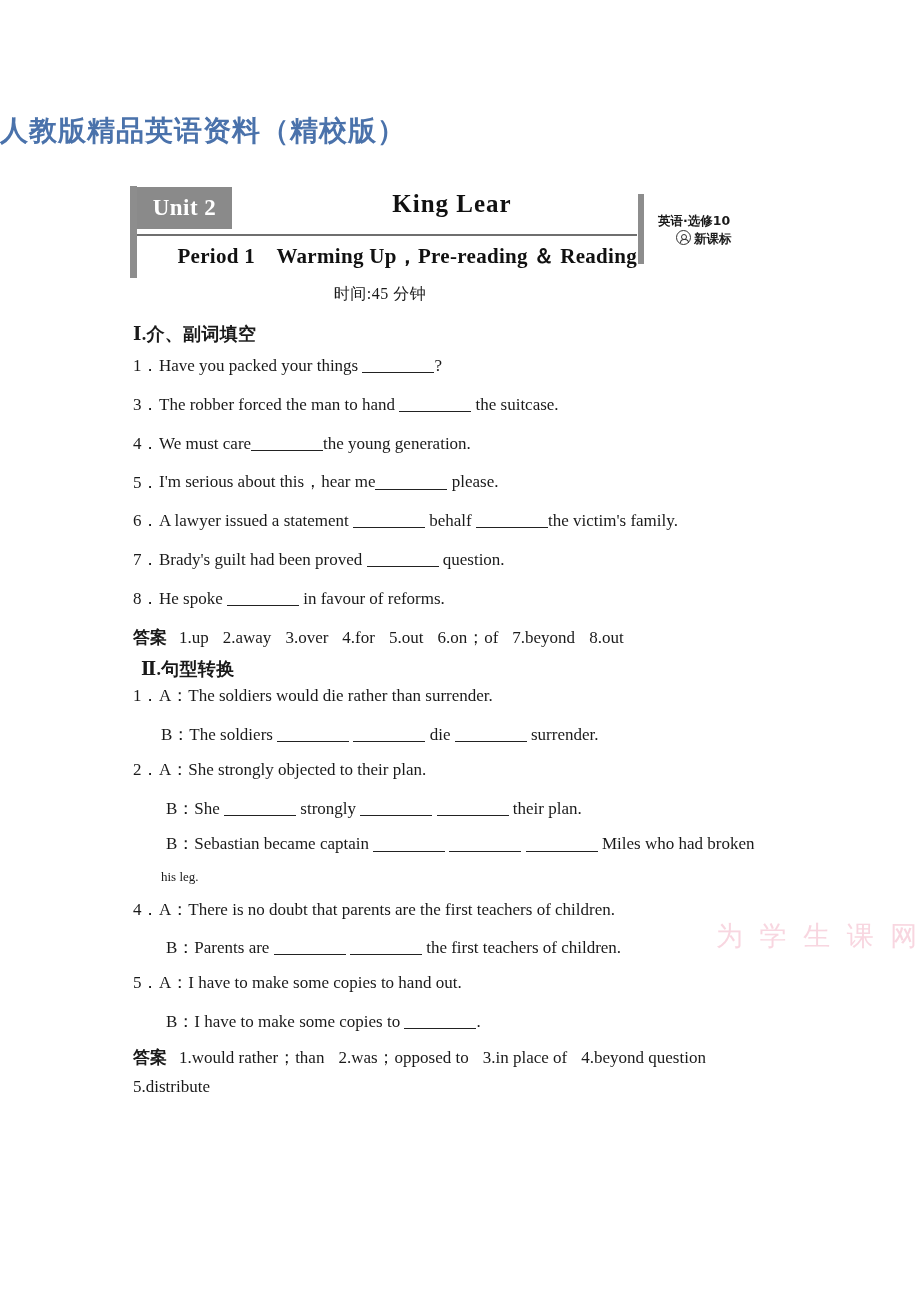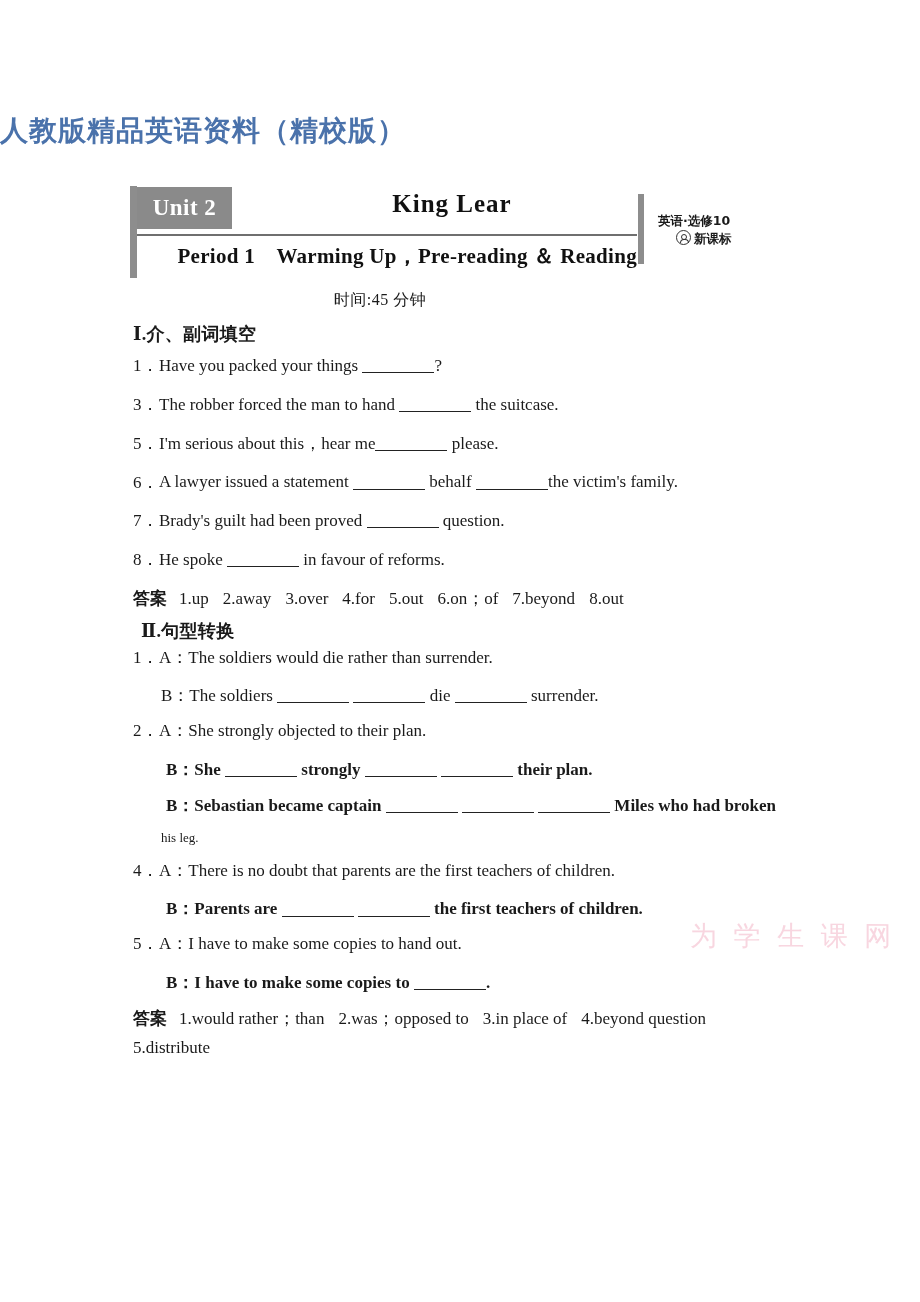--- a/index.html
+++ b/index.html
@@ -151,21 +151,21 @@
     text-align: right;
     font-weight: bold;
     font-size: 21px;
     letter-spacing: 0.3px;
     color: #111;
     white-space: nowrap;
   }
 
   .time-note {
     position: absolute;
-    top: 290px;
+    top: 284px;
     left: 130px;
     width: 500px;
     text-align: center;
     font-size: 16px;
     color: #1a1a1a;
     letter-spacing: 0.5px;
   }
 
   
   .content {
@@ -200,21 +200,20 @@
   }
   .sub {
     font-size: 17px;
     line-height: 1.1;
     margin: 0 0 16px 0;
     padding-left: 28px;
     white-space: nowrap;
   }
   .sub.indent2 {
     padding-left: 33px;
-    font-weight: bold;
   }
   .wrapline {
     font-size: 13px;
     line-height: 1.1;
     margin: 0 0 16px 0;
     padding-left: 28px;
     white-space: nowrap;
   }
 
   .blank {
@@ -238,21 +237,21 @@
   .answer .sp { display: inline-block; width: 14px; }
   .answer-cont {
     font-size: 17px;
     line-height: 1.15;
     margin: 0 0 10px 0;
   }
 
   
   .watermark {
     position: absolute;
-    left: 690px;
+    left: 716px;
     top: 918px;
     font-family: "DejaVu Sans", "Liberation Sans", sans-serif;
     font-size: 27px;
     letter-spacing: 4px;
     color: #f6c9d6;
     opacity: 0.75;
     white-space: nowrap;
     pointer-events: none;
     user-select: none;
   }
@@ -281,20 +280,21 @@
 
   <div class="content">
 
     <div class="sec-head">Ⅰ.介、副词填空</div>
 
     <p class="q"><span class="num">1．</span><span>Have you packed your things </span><span class="blank b-md"></span><span>?</span></p>
 
 
     <p class="q"><span class="num">3．</span><span>The robber forced the man to hand </span><span class="blank b-md"></span><span> the suitcase.</span></p>
 
+    <p class="q"><span class="num">4．</span><span>We must care</span><span class="blank b-md"></span><span>the young generation.</span></p>
 
     <p class="q"><span class="num">5．</span><span>I'm serious about this，hear me</span><span class="blank b-md"></span><span> please.</span></p>
 
     <p class="q"><span class="num">6．</span><span>A lawyer issued a statement </span><span class="blank b-md"></span><span> behalf </span><span class="blank b-md"></span><span>the victim's family.</span></p>
 
     <p class="q"><span class="num">7．</span><span>Brady's guilt had been proved </span><span class="blank b-md"></span><span> question.</span></p>
 
     <p class="q"><span class="num">8．</span><span>He spoke </span><span class="blank b-md"></span><span> in favour of reforms.</span></p>
 
     <p class="answer"><span class="lbl">答案</span><span>1.up</span><span class="sp"></span><span>2.away</span><span class="sp"></span><span>3.over</span><span class="sp"></span><span>4.for</span><span class="sp"></span><span>5.out</span><span class="sp"></span><span>6.on；of</span><span class="sp"></span><span>7.beyond</span><span class="sp"></span><span>8.out</span></p>

